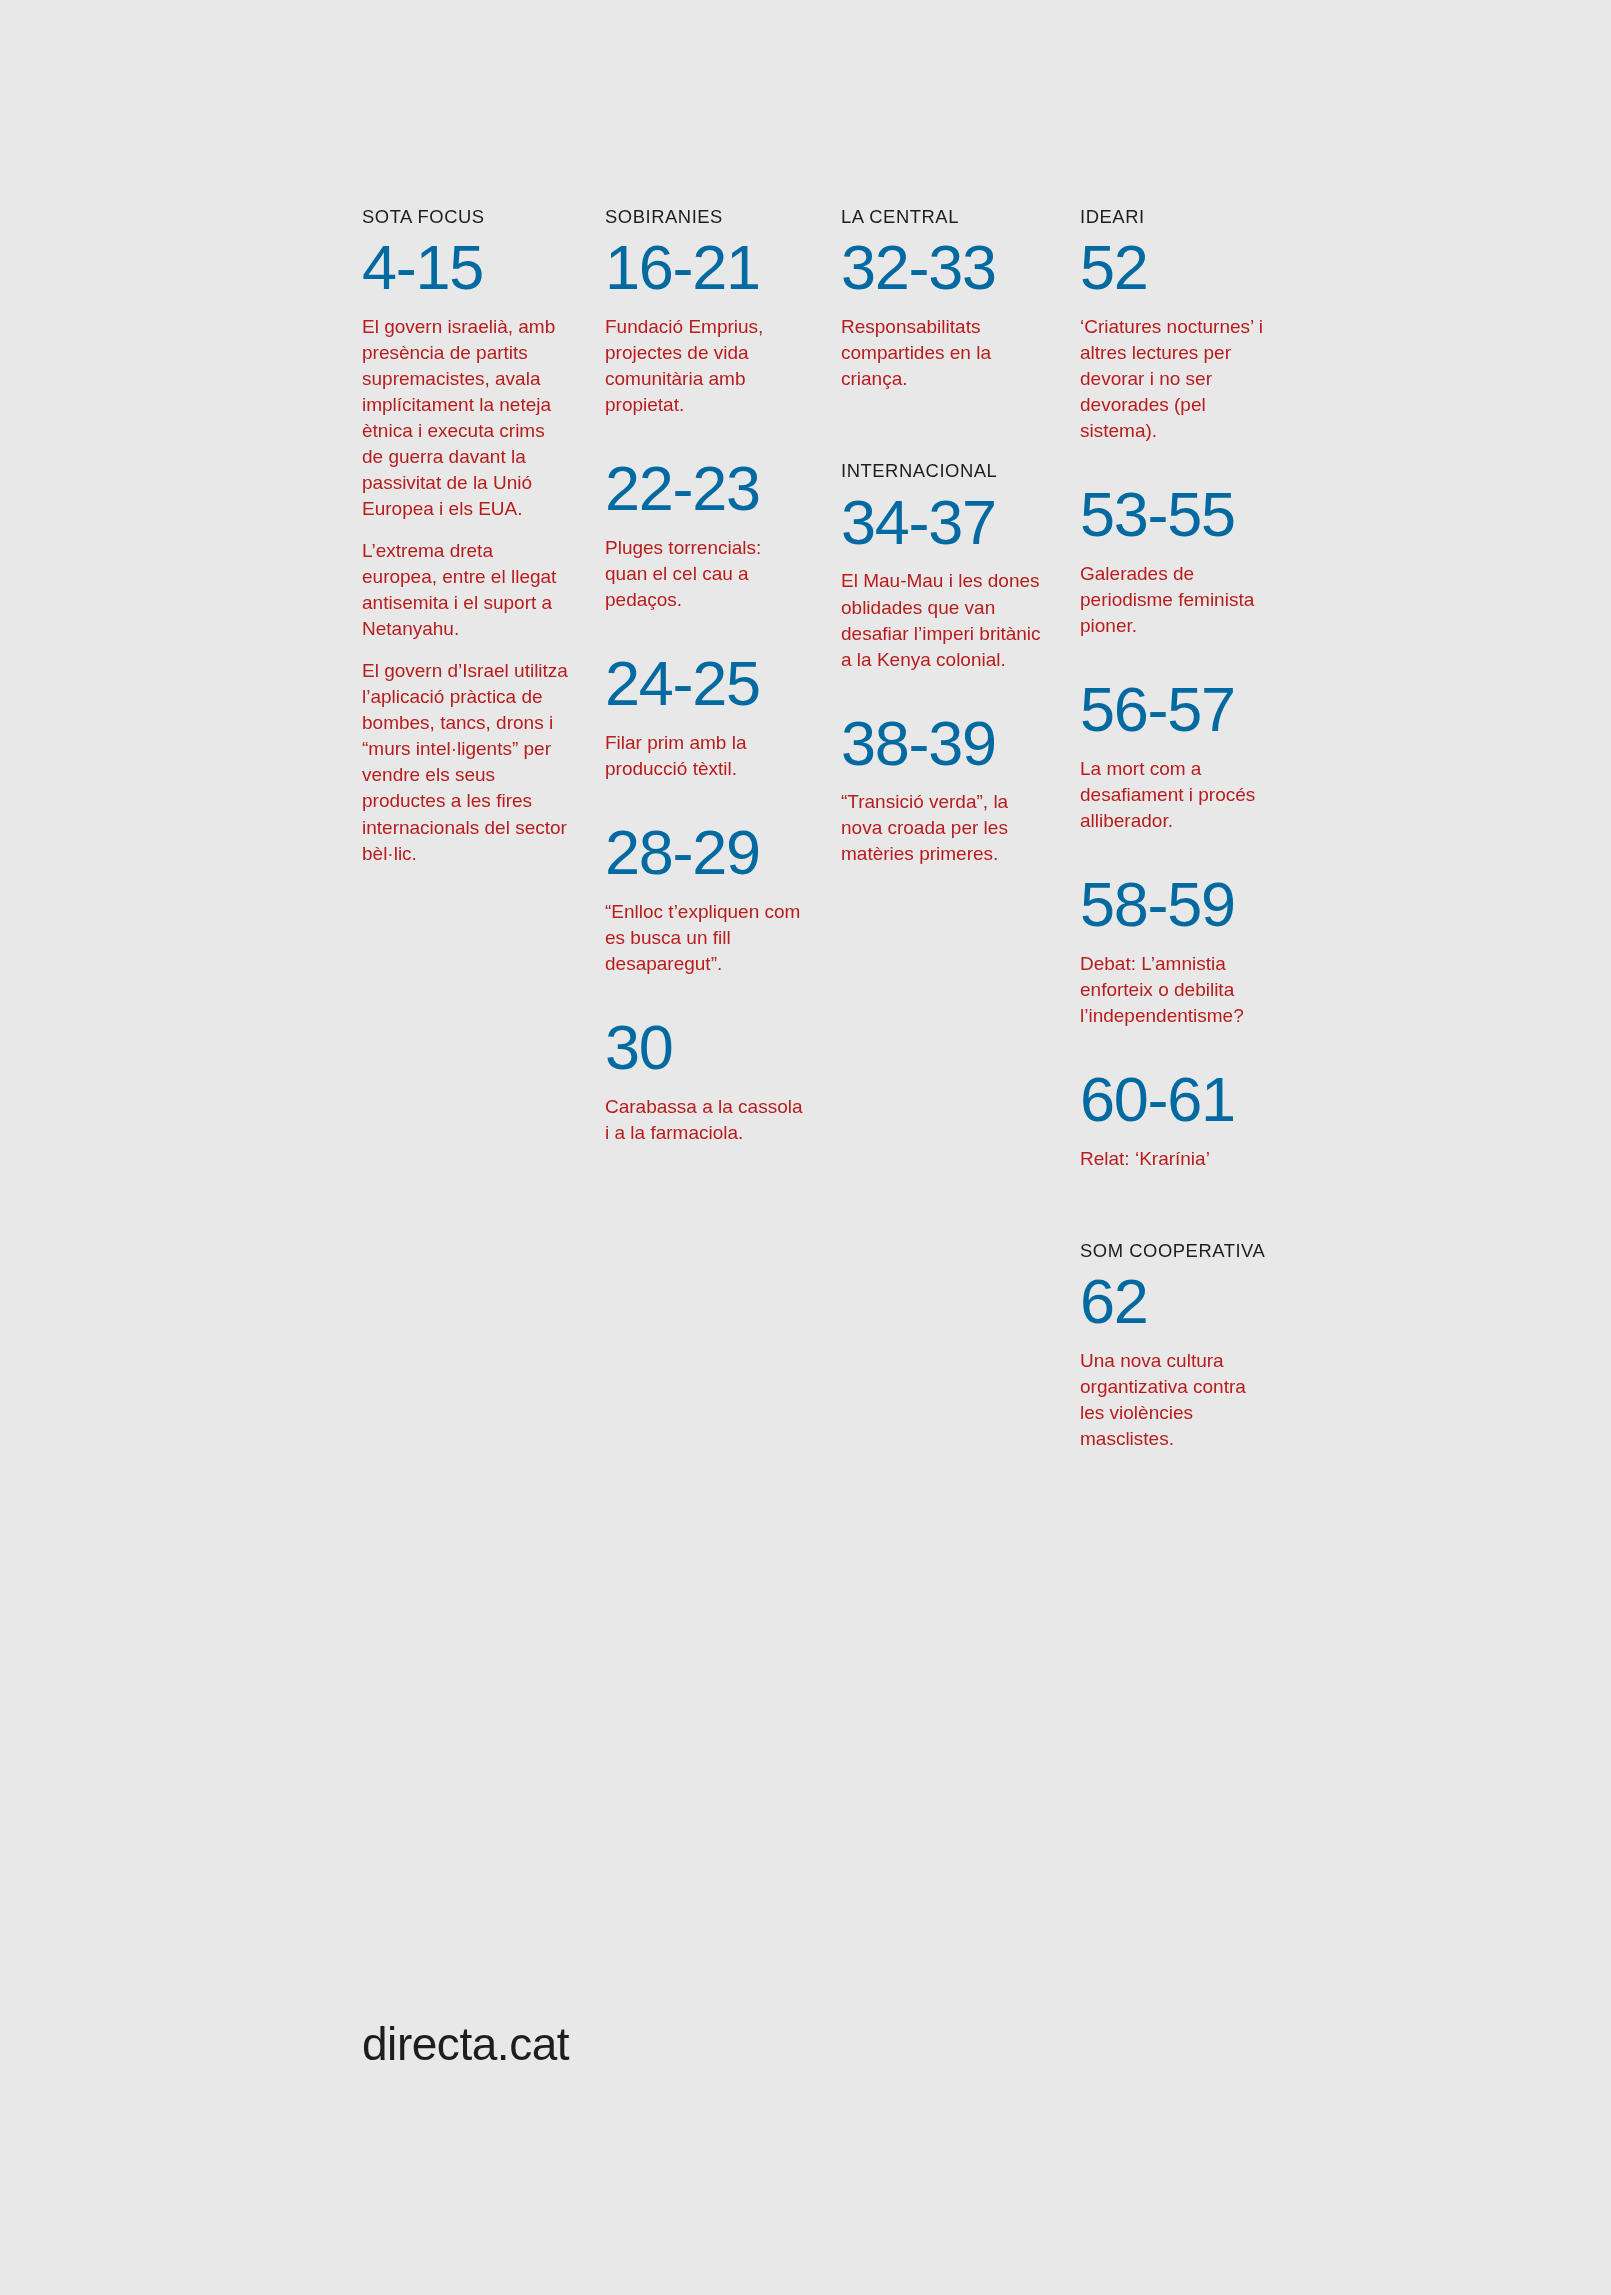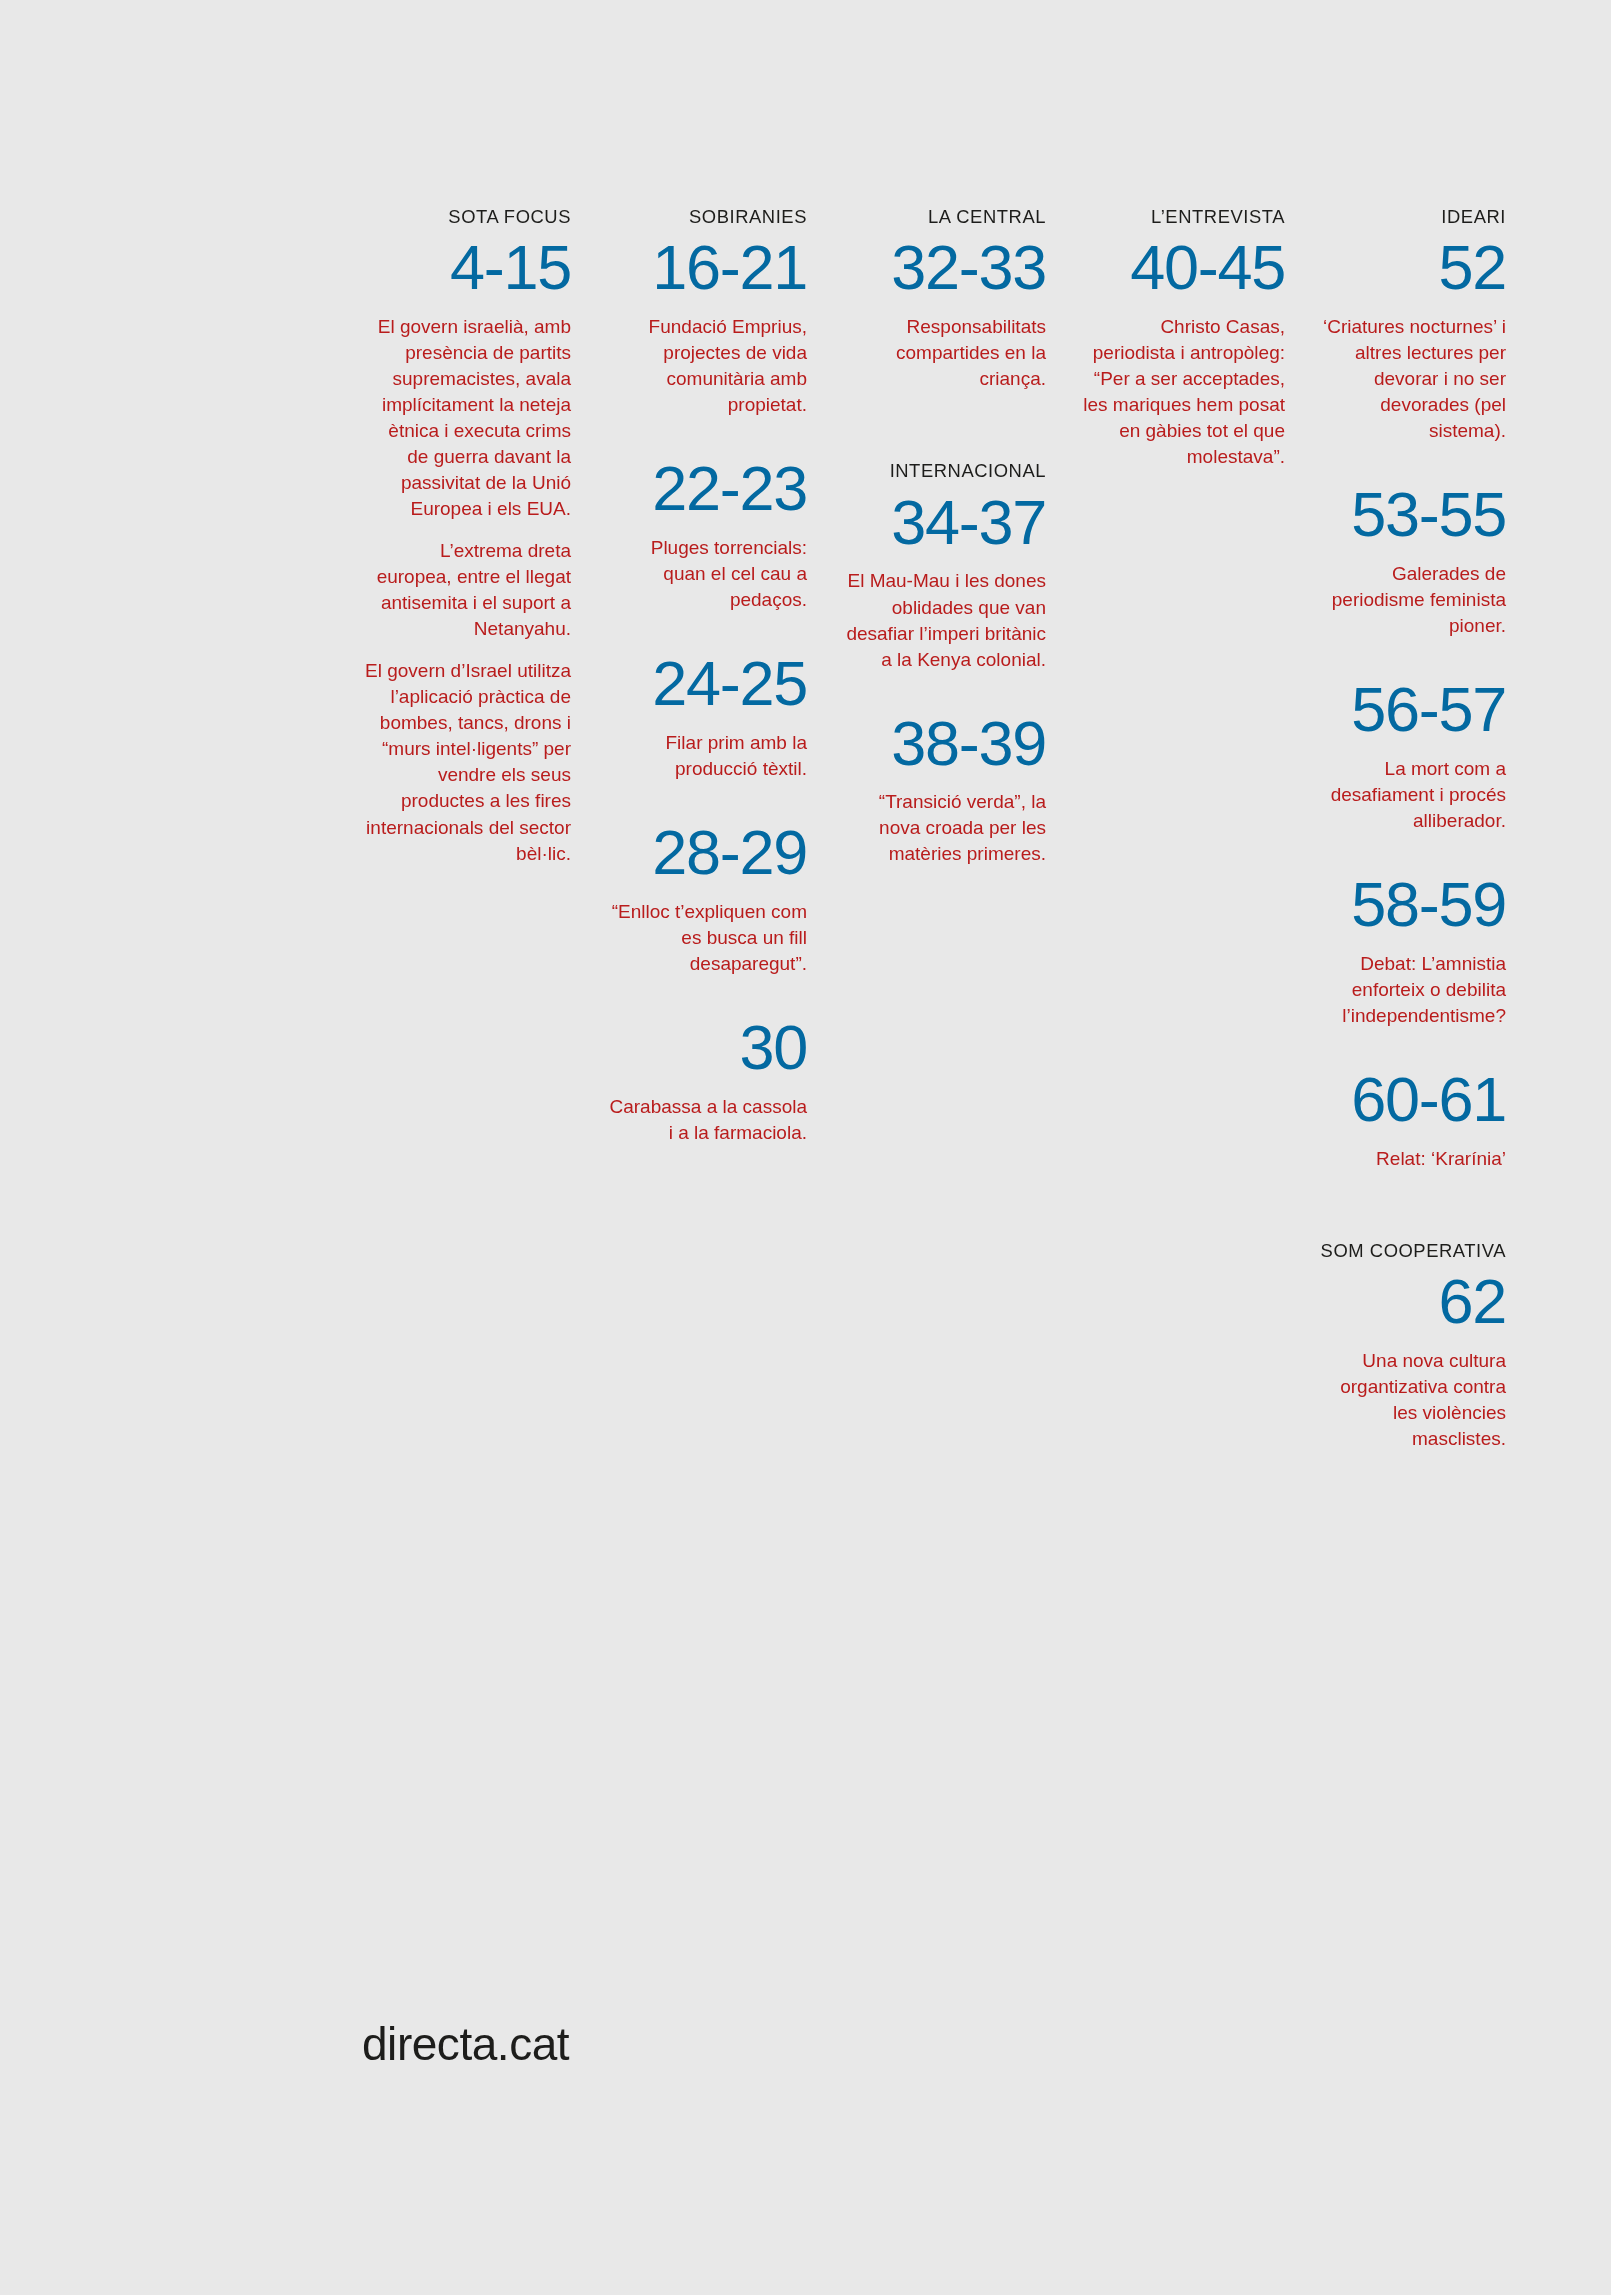--- a/index.html
+++ b/index.html
@@ -26,21 +26,20 @@
     left: 362px;
     top: 206px;
     width: 1178px;
     display: flex;
     align-items: flex-start;
     gap: 0;
   }
   .col {
     box-sizing: border-box;
     padding-right: 34px;
-    text-align: right;
   }
   .col-0 { width: 243px; }
   .col-1 { width: 236px; }
   .col-2 { width: 239px; }
   .col-3 { width: 239px; }
   .col-4 { width: 221px; }
 
   .section-label {
     font-size: 18.4px;
     letter-spacing: 0.03em;
@@ -133,27 +132,20 @@
       <div class="block">
         <div class="pages-num">34-37</div>
         <p class="desc">El Mau-Mau i les dones oblidades que van desafiar l’imperi britànic a la Kenya colonial.</p>
       </div>
       <div class="block">
         <div class="pages-num">38-39</div>
         <p class="desc">“Transició verda”, la nova croada per les matèries primeres.</p>
       </div>
     </div>
 
-    <div class="col col-3">
-      <div class="section-label">L’ENTREVISTA</div>
-      <div class="block">
-        <div class="pages-num">40-45</div>
-        <p class="desc">Christo Casas, periodista i antropòleg: “Per a ser acceptades, les mariques hem posat en gàbies tot el que molestava”.</p>
-      </div>
-    </div>
 
     <div class="col col-4">
       <div class="section-label">IDEARI</div>
       <div class="block">
         <div class="pages-num">52</div>
         <p class="desc">‘Criatures nocturnes’ i altres lectures per devorar i no ser devorades (pel sistema).</p>
       </div>
       <div class="block">
         <div class="pages-num">53-55</div>
         <p class="desc">Galerades de periodisme feminista pioner.</p>

